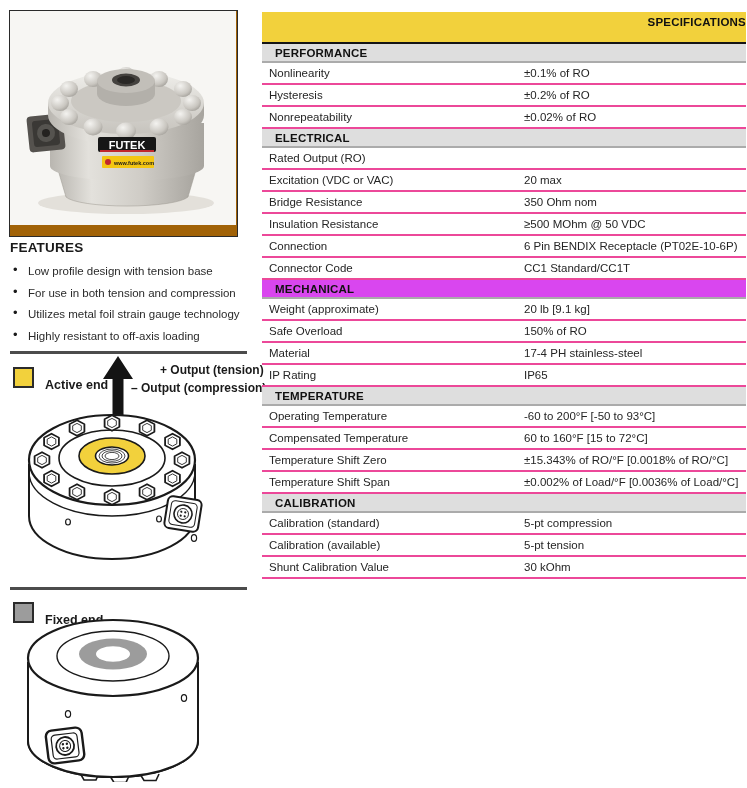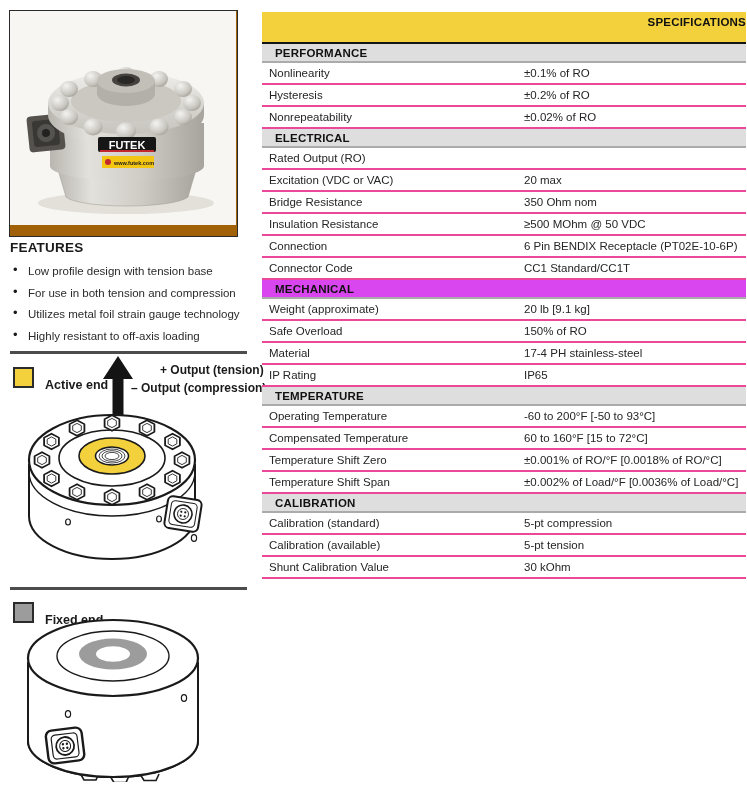--- a/index.html
+++ b/index.html
@@ -288,21 +288,21 @@
       <div class="spec-row">
         <div class="cell label">Operating Temperature</div>
         <div class="cell value">-60 to 200°F [-50 to 93°C]</div>
       </div>
       <div class="spec-row">
         <div class="cell label">Compensated Temperature</div>
         <div class="cell value">60 to 160°F [15 to 72°C]</div>
       </div>
       <div class="spec-row">
         <div class="cell label">Temperature Shift Zero</div>
-        <div class="cell value">±0.001% of RO/°F [0.0018% of RO/°C]</div>
+        <div class="cell value">±15.343% of RO/°F [0.0018% of RO/°C]</div>
       </div>
       <div class="spec-row">
         <div class="cell label">Temperature Shift Span</div>
         <div class="cell value">±0.002% of Load/°F [0.0036% of Load/°C]</div>
       </div>
       <div class="sec-bar" style="background: rgb(222, 222, 222);">CALIBRATION</div>
       <div class="spec-row">
         <div class="cell label">Calibration (standard)</div>
         <div class="cell value">5-pt compression</div>
       </div>

